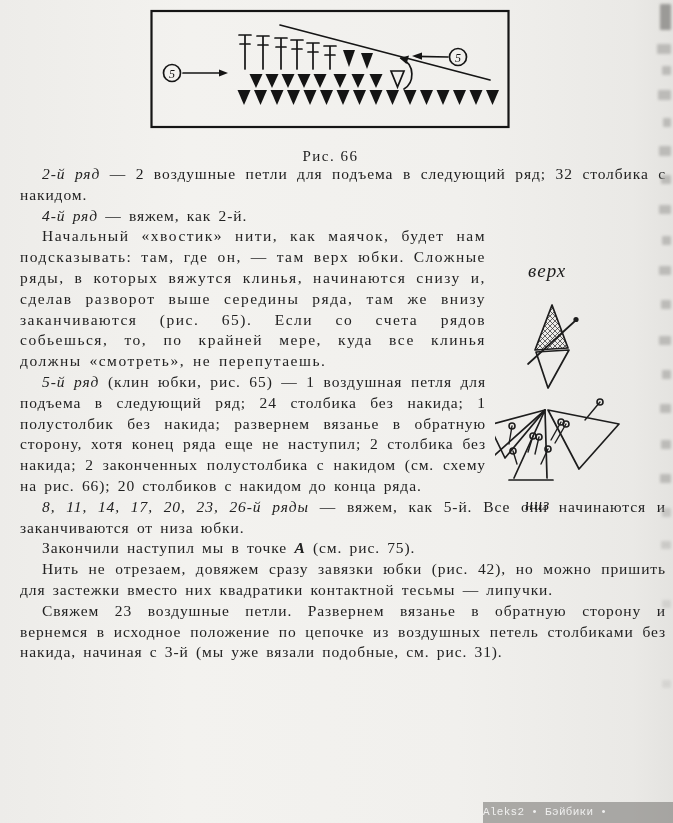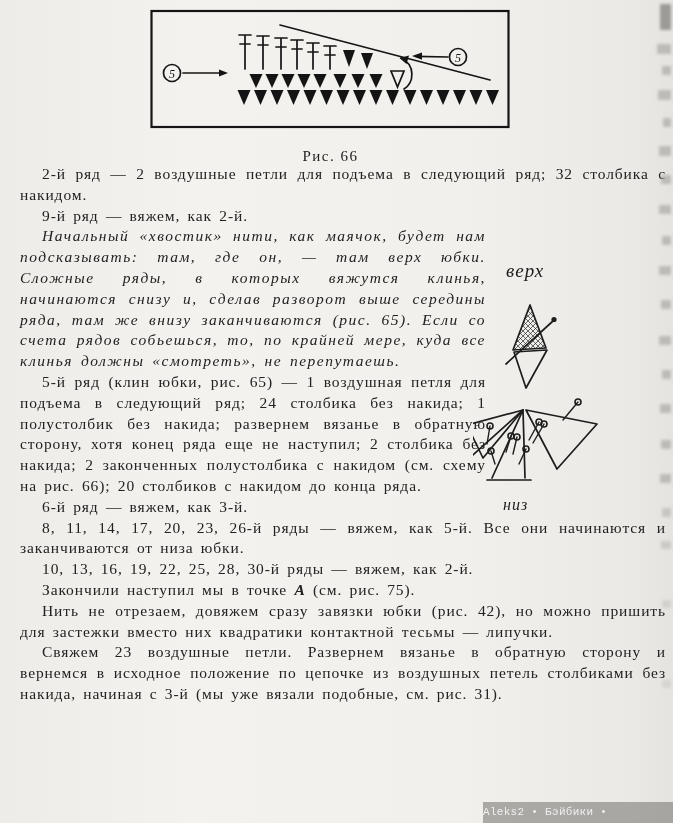--- a/index.html
+++ b/index.html
@@ -13,25 +13,25 @@
   .fig66 svg{display:block;}
   .figcap{text-align:center;margin-top:18px;font-size:15px;letter-spacing:1.5px;color:#1f1f1f;}
   
   .textflow{
     position:absolute;left:20px;top:164px;width:646px;
     font-size:15.5px;line-height:20.8px;text-align:justify;
     letter-spacing:0.9px;word-spacing:2.5px;color:#222;
   }
   .textflow p{margin:0;text-indent:22px;}
   .narrow{margin-right:180px !important;}
-  .it{}
-  .itblock{font-style:italic;letter-spacing:1.5px;}
+  .it{font-style:italic;}
+  .itblock{letter-spacing:1.5px;}
   .bi{font-style:italic;font-weight:700;}
   
-  .sketch{position:absolute;left:473px;top:260px;width:178px;height:272px;}
+  .sketch{position:absolute;left:495px;top:260px;width:178px;height:272px;}
   .sk-label{position:absolute;font-style:italic;color:#1c1c1c;letter-spacing:1px;}
   .sk-top{left:33px;top:0;font-size:19px;}
   .sk-bottom{left:30px;top:236px;font-size:16px;}
   .sketch svg{position:absolute;left:0;top:26px;}
   
   .edge i{position:absolute;right:2px;background:#9b9a97;filter:blur(1.7px);opacity:.55;border-radius:1px;display:block;}
   .edge i:nth-of-type(1){top:4px;height:26px;width:11px;opacity:.7;background:#7c7b78;}
   .edge i:nth-of-type(2){top:44px;height:10px;width:14px;}
   .edge i:nth-of-type(3){top:66px;height:9px;width:9px;}
   .edge i:nth-of-type(4){top:90px;height:10px;width:13px;}
@@ -135,26 +135,24 @@
         <polygon points="303,82 316,82 309.5,97"></polygon>
         <polygon points="319.5,82 332.5,82 326,97"></polygon>
         <polygon points="336,82 349,82 342.5,97"></polygon>
       </g>
     </svg>
     <figcaption class="figcap">Рис. 66</figcaption>
   </figure>
 
   <div class="textflow">
     <p><span class="it">2-й ряд</span><span> — 2 воздушные петли для подъема в следующий ряд; 32 столбика с накидом.</span></p>
-    <p><span class="it">9-й ряд</span><span> — вяжем, как 2-й.</span></p>
+    <p><span class="it">4-й ряд</span><span> — вяжем, как 2-й.</span></p>
     <p class="narrow itblock">Начальный «хвостик» нити, как маячок, будет нам подсказывать: там, где он, — там верх юбки. Сложные ряды, в которых вяжутся клинья, начинаются снизу и, сделав разворот выше середины ряда, там же внизу заканчиваются (рис. 65). Если со счета рядов собьешься, то, по крайней мере, куда все клинья должны «смотреть», не перепутаешь.</p>
     <p class="narrow"><span class="it">5-й ряд</span><span> (клин юбки, рис. 65) — 1 воздушная петля для подъема в следующий ряд; 24 столбика без накида; 1 полустолбик без накида; развернем вязанье в обратную сторону, хотя конец ряда еще не наступил; 2 столбика без накида; 2 законченных полустолбика с накидом (см. схему на рис. 66); 20 столбиков с накидом до конца ряда.</span></p>
-    <p><span class="it">6-й ряд</span><span> — вяжем, как 3-й.</span></p>
     <p><span class="it">8, 11, 14, 17, 20, 23, 26-й ряды</span><span> — вяжем, как 5-й. Все они начинаются и заканчиваются от низа юбки.</span></p>
-    <p><span class="it">10, 13, 16, 19, 22, 25, 28, 30-й ряды</span><span> — вяжем, как 2-й.</span></p>
     <p><span>Закончили наступил мы в точке </span><span class="bi">А</span><span> (см. рис. 75).</span></p>
     <p>Нить не отрезаем, довяжем сразу завязки юбки (рис. 42), но можно пришить для застежки вместо них квадратики контактной тесьмы — липучки.</p>
     <p>Свяжем 23 воздушные петли. Развернем вязанье в обратную сторону и вернемся в исходное положение по цепочке из воздушных петель столбиками без накида, начиная с 3-й (мы уже вязали подобные, см. рис. 31).</p>
   </div>
 
   <div class="sketch">
     <div class="sk-label sk-top">верх</div>
     <svg width="178" height="214" viewBox="0 0 178 214">
       <defs>
         <pattern id="xh" width="5" height="5" patternUnits="userSpaceOnUse">

